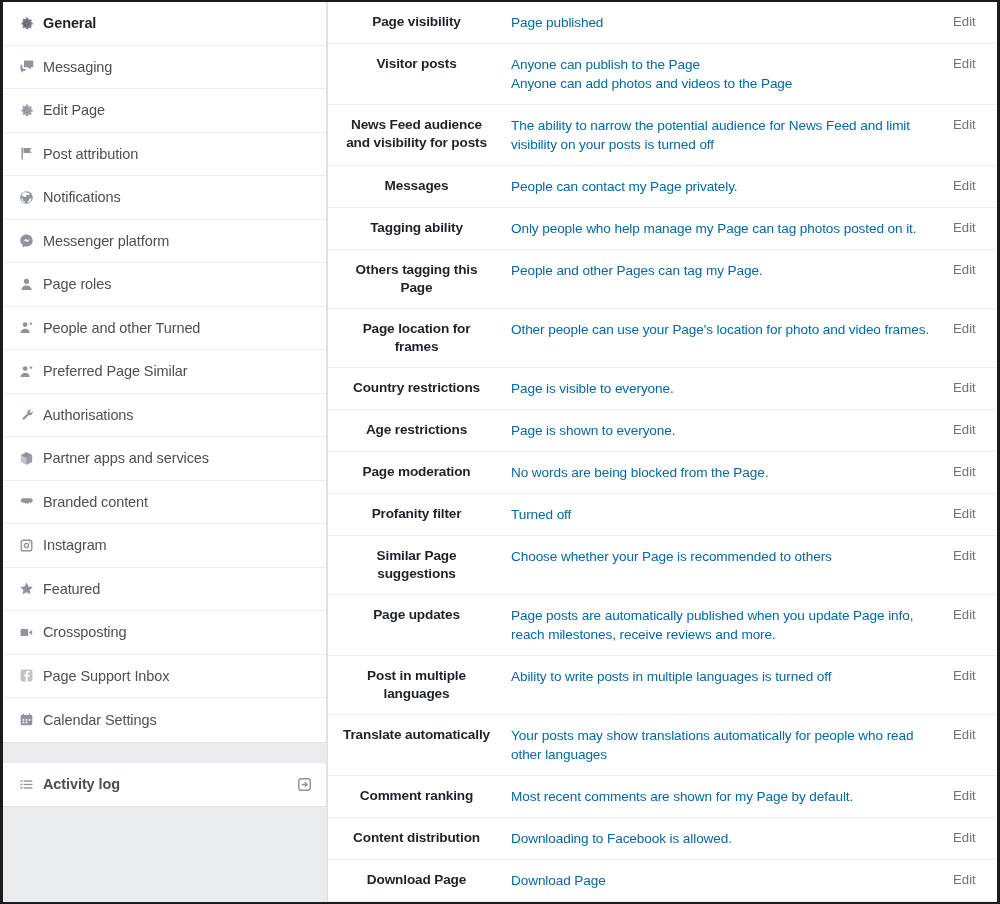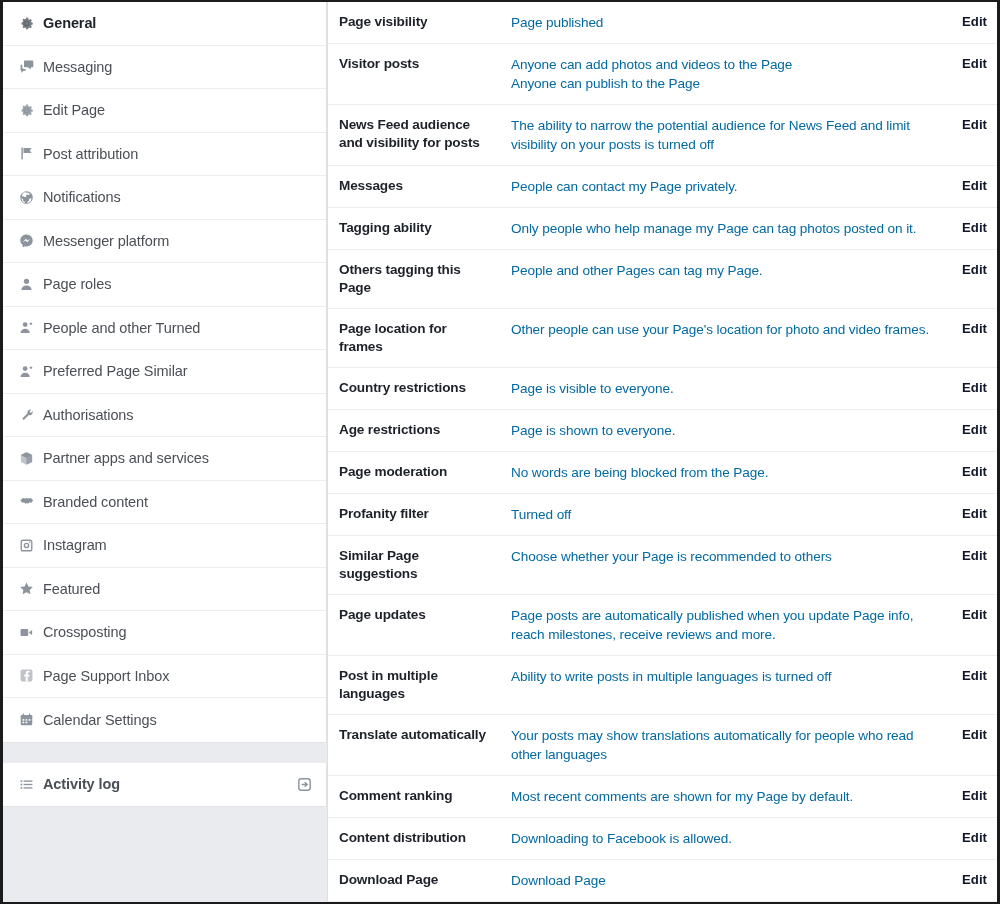--- a/index.html
+++ b/index.html
@@ -92,37 +92,38 @@
   }
   .row .label {
     flex: 0 0 183px;
     padding-left: 11px;
     padding-right: 17px;
     font-size: 13.6px;
     font-weight: bold;
     color: #1d2129;
     line-height: 18px;
     letter-spacing: -0.15px;
+    text-align: center;
   }
   .row .desc {
     flex: 1 1 auto;
     font-size: 13.6px;
     color: #0369a1;
     line-height: 19px;
     padding-right: 14px;
     letter-spacing: -0.1px;
   }
   .row .desc .line { display: block; }
   .row .edit {
     flex: 0 0 44px;
-    text-align: right;
+    text-align: left;
     padding-right: 10px;
     font-size: 13.2px;
-    color: #0f172a;
-    font-weight: bold;
+    color: #737373;
+    font-weight: normal;
     cursor: pointer;
     line-height: 18px;
   }
 </style>
 </head>
 <body>
 
 <div id="root">
 
   <nav class="sidebar">
@@ -314,22 +315,22 @@
       <div class="row">
         <div class="label">Page visibility</div>
         <div class="desc">
           <span class="line">Page published</span>
         </div>
         <a class="edit">Edit</a>
       </div>
       <div class="row">
         <div class="label">Visitor posts</div>
         <div class="desc">
+          <span class="line">Anyone can publish to the Page</span>
           <span class="line">Anyone can add photos and videos to the Page</span>
-          <span class="line">Anyone can publish to the Page</span>
         </div>
         <a class="edit">Edit</a>
       </div>
       <div class="row">
         <div class="label">News Feed audience and visibility for posts</div>
         <div class="desc">
           <span class="line">The ability to narrow the potential audience for News Feed and limit visibility on your posts is turned off</span>
         </div>
         <a class="edit">Edit</a>
       </div>

